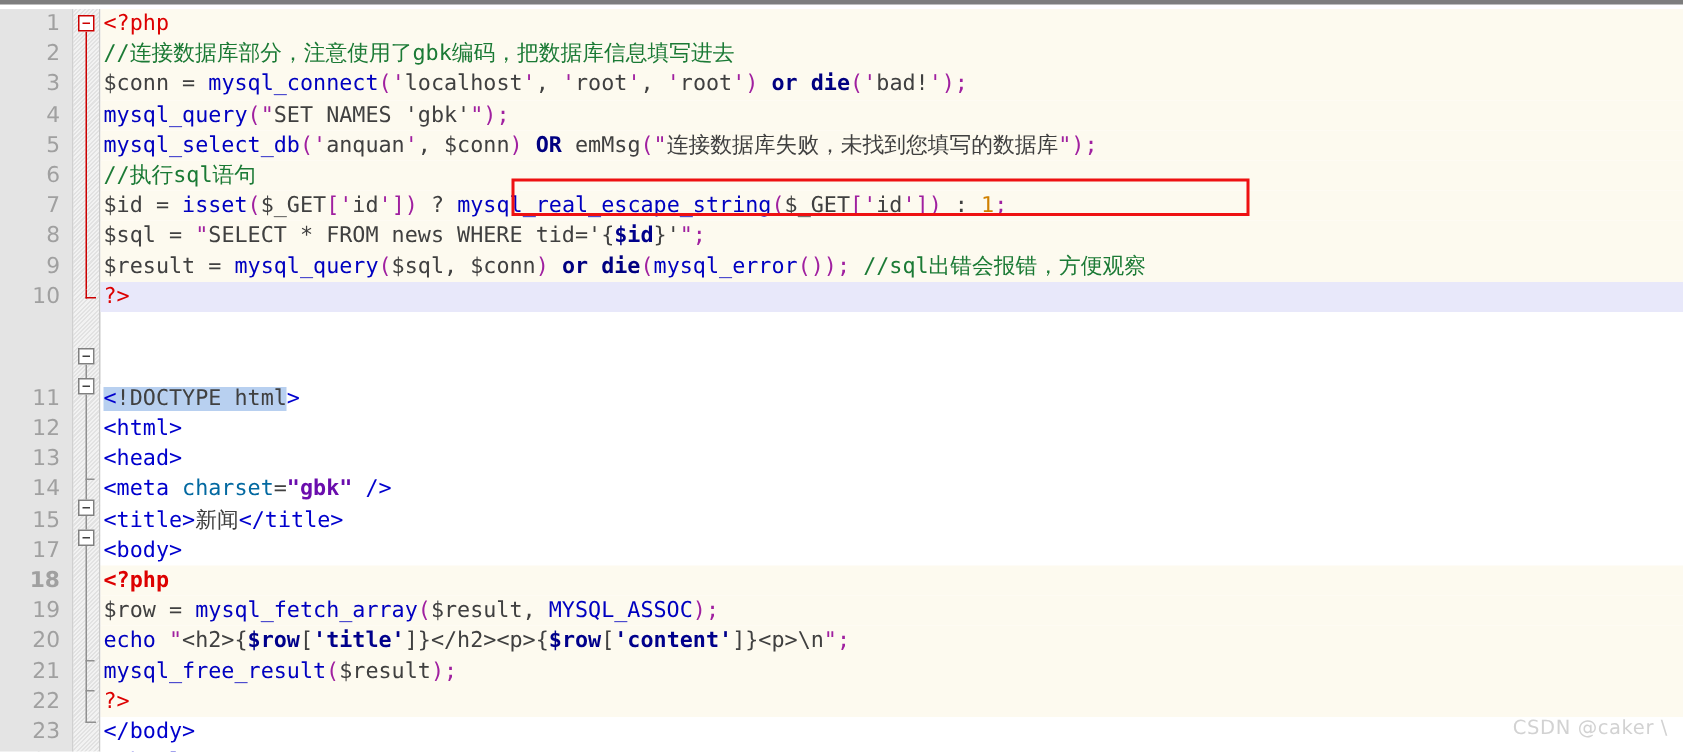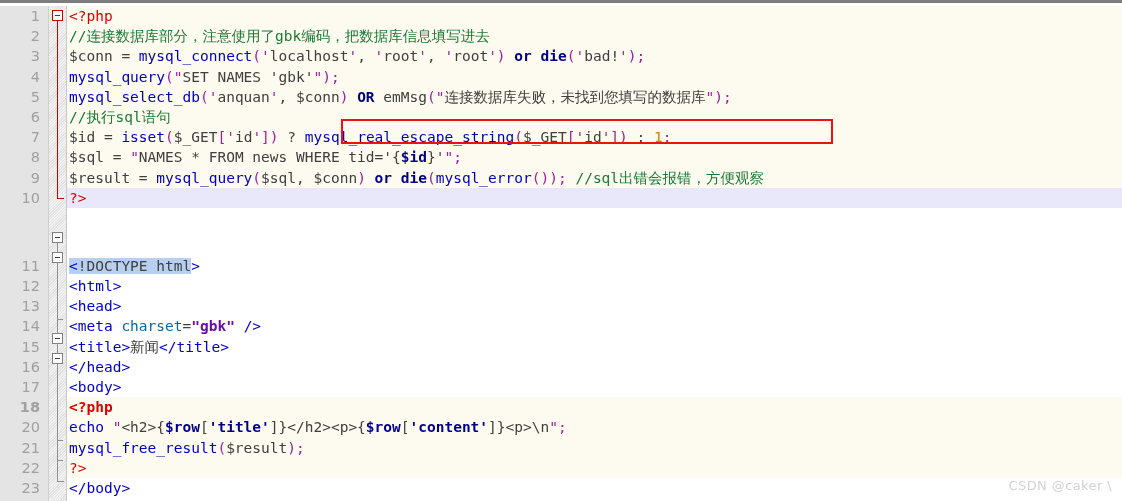--- a/index.html
+++ b/index.html
@@ -204,31 +204,31 @@
   <div class="textborder"></div>
 
   <div id="code">
       <div class="line php" style="top: 0px;"><div class="bg"></div><span class="lnum">1</span><span class="src"><span class="phpdelim">&lt;?php</span></span></div>
       <div class="line php" style="top: 0px;"><div class="bg"></div><span class="lnum">2</span><span class="src"><span class="cmt">//连接数据库部分，注意使用了gbk编码，把数据库信息填写进去</span></span></div>
       <div class="line php" style="top: 0px;"><div class="bg"></div><span class="lnum">3</span><span class="src"><span class="var">$conn </span><span class="op">= </span><span class="kw">mysql_connect</span><span class="q">(</span><span class="q">'</span><span class="str">localhost</span><span class="q">'</span><span class="punc">, </span><span class="q">'</span><span class="str">root</span><span class="q">'</span><span class="punc">, </span><span class="q">'</span><span class="str">root</span><span class="q">'</span><span class="q">)</span><span class="punc"> </span><span class="kw2">or die</span><span class="q">(</span><span class="q">'</span><span class="str">bad!</span><span class="q">'</span><span class="q">)</span><span class="q">;</span></span></div>
       <div class="line php" style="top: 0px;"><div class="bg"></div><span class="lnum">4</span><span class="src"><span class="kw">mysql_query</span><span class="q">(</span><span class="q">"</span><span class="str">SET NAMES 'gbk'</span><span class="q">"</span><span class="q">)</span><span class="q">;</span></span></div>
       <div class="line php" style="top: 0px;"><div class="bg"></div><span class="lnum">5</span><span class="src"><span class="kw">mysql_select_db</span><span class="q">(</span><span class="q">'</span><span class="str">anquan</span><span class="q">'</span><span class="punc">, </span><span class="var">$conn</span><span class="q">)</span><span class="punc"> </span><span class="kw2">OR</span><span class="var"> emMsg</span><span class="q">(</span><span class="q">"</span><span class="str">连接数据库失败，未找到您填写的数据库</span><span class="q">"</span><span class="q">)</span><span class="q">;</span></span></div>
       <div class="line php" style="top: 0px;"><div class="bg"></div><span class="lnum">6</span><span class="src"><span class="cmt">//执行sql语句</span></span></div>
       <div class="line php" style="top: 0px;"><div class="bg"></div><span class="lnum">7</span><span class="src"><span class="var">$id </span><span class="op">= </span><span class="kw">isset</span><span class="q">(</span><span class="var">$_GET</span><span class="q">[</span><span class="q">'</span><span class="str">id</span><span class="q">'</span><span class="q">]</span><span class="q">)</span><span class="punc"> </span><span class="op">?</span><span class="punc"> </span><span class="kw">mysql_real_escape_string</span><span class="q">(</span><span class="var">$_GET</span><span class="q">[</span><span class="q">'</span><span class="str">id</span><span class="q">'</span><span class="q">]</span><span class="q">)</span><span class="punc"> </span><span class="op">:</span><span class="punc"> </span><span class="num">1</span><span class="q">;</span></span></div>
-      <div class="line php" style="top: 0px;"><div class="bg"></div><span class="lnum">8</span><span class="src"><span class="var">$sql </span><span class="op">= </span><span class="q">"</span><span class="str">NAMES * FROM news WHERE tid='{</span><span class="varb">$id</span><span class="str">}'</span><span class="q">"</span><span class="q">;</span></span></div>
+      <div class="line php" style="top: 0px;"><div class="bg"></div><span class="lnum">8</span><span class="src"><span class="var">$sql </span><span class="op">= </span><span class="q">"</span><span class="str">SELECT * FROM news WHERE tid='{</span><span class="varb">$id</span><span class="str">}'</span><span class="q">"</span><span class="q">;</span></span></div>
       <div class="line php" style="top: 0px;"><div class="bg"></div><span class="lnum">9</span><span class="src"><span class="var">$result </span><span class="op">= </span><span class="kw">mysql_query</span><span class="q">(</span><span class="var">$sql</span><span class="punc">, </span><span class="var">$conn</span><span class="q">)</span><span class="punc"> </span><span class="kw2">or die</span><span class="q">(</span><span class="kw">mysql_error</span><span class="q">()</span><span class="q">)</span><span class="q">;</span><span class="punc"> </span><span class="cmt">//sql出错会报错，方便观察</span></span></div>
       <div class="line php cur" style="top: 0px;"><div class="bg"></div><span class="lnum">10</span><span class="src"><span class="phpdelim">?&gt;</span></span></div>
       <div class="line html" style="top: 0px; margin-top: 48px;"><div class="bg"></div><span class="lnum">11</span><span class="src"><span class="tag hl">&lt;</span><span class="punc hl">!DOCTYPE html</span><span class="tag">&gt;</span></span></div>
       <div class="line html" style="top: 0px;"><div class="bg"></div><span class="lnum">12</span><span class="src"><span class="tag">&lt;html&gt;</span></span></div>
       <div class="line html" style="top: 0px;"><div class="bg"></div><span class="lnum">13</span><span class="src"><span class="tag">&lt;head&gt;</span></span></div>
       <div class="line html" style="top: 0px;"><div class="bg"></div><span class="lnum">14</span><span class="src"><span class="tag">&lt;meta</span><span class="punc"> </span><span class="attr">charset</span><span class="punc">=</span><span class="attrval">"gbk"</span><span class="punc"> </span><span class="tag">/&gt;</span></span></div>
       <div class="line html" style="top: 0px;"><div class="bg"></div><span class="lnum">15</span><span class="src"><span class="tag">&lt;title&gt;</span><span class="punc">新闻</span><span class="tag">&lt;/title&gt;</span></span></div>
-      <div class="line html" style="top: 0px;"><div class="bg"></div><span class="lnum">16</span><span class="src"><span class="tag">&lt;/head&gt;</span></span></div>
       <div class="line html" style="top: 0px;"><div class="bg"></div><span class="lnum">17</span><span class="src"><span class="tag">&lt;body&gt;</span></span></div>
       <div class="line php" style="top: 0px; font-weight: bold;"><div class="bg"></div><span class="lnum">18</span><span class="src"><span class="phpdelim">&lt;?php</span></span></div>
+      <div class="line php" style="top: 0px;"><div class="bg"></div><span class="lnum">19</span><span class="src"><span class="var">$row </span><span class="op">= </span><span class="kw">mysql_fetch_array</span><span class="q">(</span><span class="var">$result</span><span class="punc">, </span><span class="kw">MYSQL_ASSOC</span><span class="q">)</span><span class="q">;</span></span></div>
       <div class="line php" style="top: 0px;"><div class="bg"></div><span class="lnum">20</span><span class="src"><span class="kw">echo</span><span class="punc"> </span><span class="q">"</span><span class="str">&lt;h2&gt;{</span><span class="varb">$row</span><span class="str">[</span><span class="varb">'title'</span><span class="str">]}</span><span class="str">&lt;/h2&gt;&lt;p&gt;{</span><span class="varb">$row</span><span class="str">[</span><span class="varb">'content'</span><span class="str">]}</span><span class="str">&lt;p&gt;\n</span><span class="q">"</span><span class="q">;</span></span></div>
       <div class="line php" style="top: 0px;"><div class="bg"></div><span class="lnum">21</span><span class="src"><span class="kw">mysql_free_result</span><span class="q">(</span><span class="var">$result</span><span class="q">)</span><span class="q">;</span></span></div>
       <div class="line php" style="top: 0px;"><div class="bg"></div><span class="lnum">22</span><span class="src"><span class="phpdelim">?&gt;</span></span></div>
       <div class="line html" style="top: 0px; padding-left: 20px;"><div class="bg"></div><span class="lnum">23</span><span class="src"><span class="tag">&lt;/body&gt;</span></span></div>
       <div class="line html" style="top: 0px;"><div class="bg"></div><span class="lnum">24</span><span class="src"><span class="tag">&lt;/html&gt;</span></span></div>
     </div>
   <div id="foldlayer">
       <div class="foldbox red" style="top: 7px;"></div>
       <div class="foldline red" style="top: 18px; height: 171.8px;"></div>
       <div class="foldend red" style="top: 189.8px;"></div>

